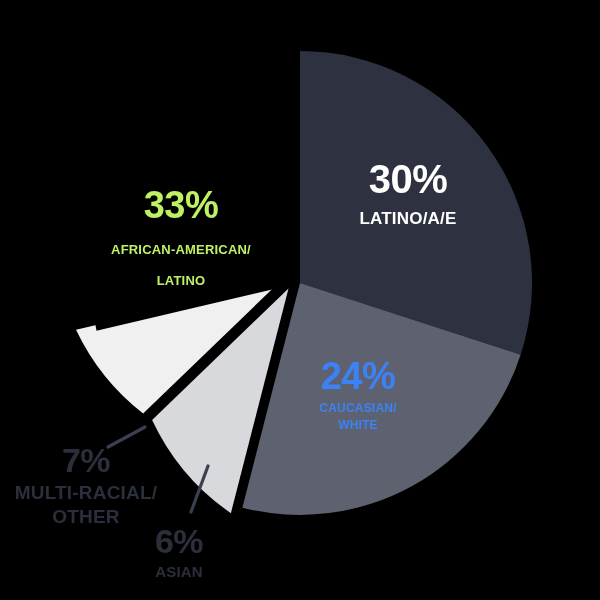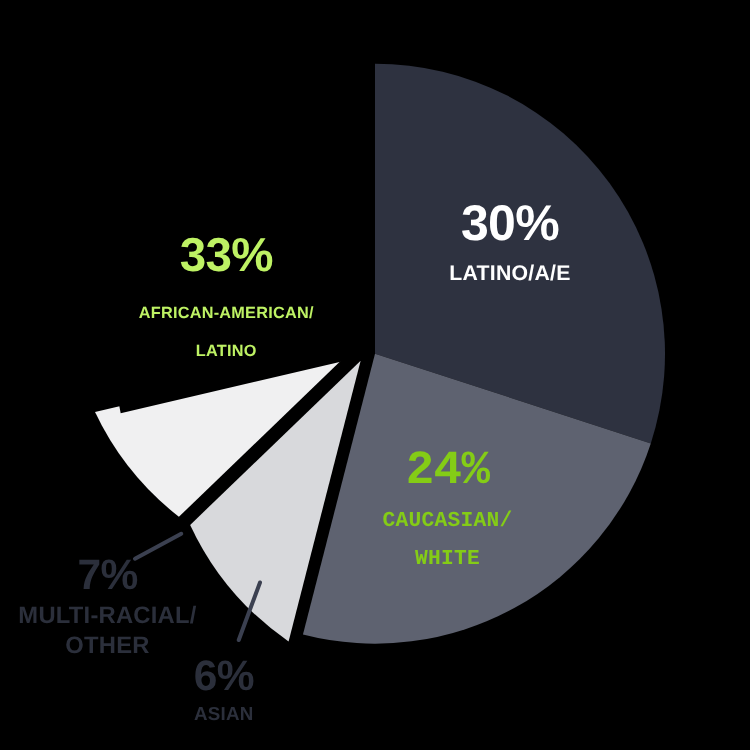--- a/index.html
+++ b/index.html
@@ -57,21 +57,21 @@
   #label-latino .cat { font-size: 17px; margin-top: 10px; }
 
   
   #label-caucasian {
     left: 258px;
     top: 357px;
     width: 200px;
     color: #ffffff;
   }
   #label-caucasian .pct { font-size: 38px; }
-  #label-caucasian .cat { font-size: 17px; margin-top: 12px; }
+  #label-caucasian .cat { font-size: 12px; margin-top: 5px; }
 
   
   #label-african {
     left: 75px;
     top: 186px;
     width: 212px;
     color: #ffffff;
   }
   #label-african .pct { font-size: 38px; }
   #label-african .cat { font-size: 13px; margin-top: 17px; }
@@ -120,21 +120,21 @@
     <line x1="108" y1="447" x2="145" y2="427" stroke="#3b4050" stroke-width="3.2" stroke-linecap="round"></line>
 
     <line x1="191" y1="512" x2="208" y2="466" stroke="#3b4050" stroke-width="3.2" stroke-linecap="round"></line>
   </svg>
 
   <div class="slice-label" id="label-latino" style="color: rgb(255, 255, 255);">
     <span class="pct">30%</span>
     <span class="cat">LATINO/A/E</span>
   </div>
 
-  <div class="slice-label" id="label-caucasian" style="color: #84cc16; font-family: Liberation Mono, monospace;">
+  <div class="slice-label" id="label-caucasian" style="color: #3b82f6;">
     <span class="pct">24%</span>
     <span class="cat">CAUCASIAN/</span>
     <span class="cat">WHITE</span>
   </div>
 
   <div class="slice-label" id="label-african" style="color: #bef264;">
     <span class="pct">33%</span>
     <span class="cat">AFRICAN-AMERICAN/</span>
     <span class="cat">LATINO</span>
   </div>

